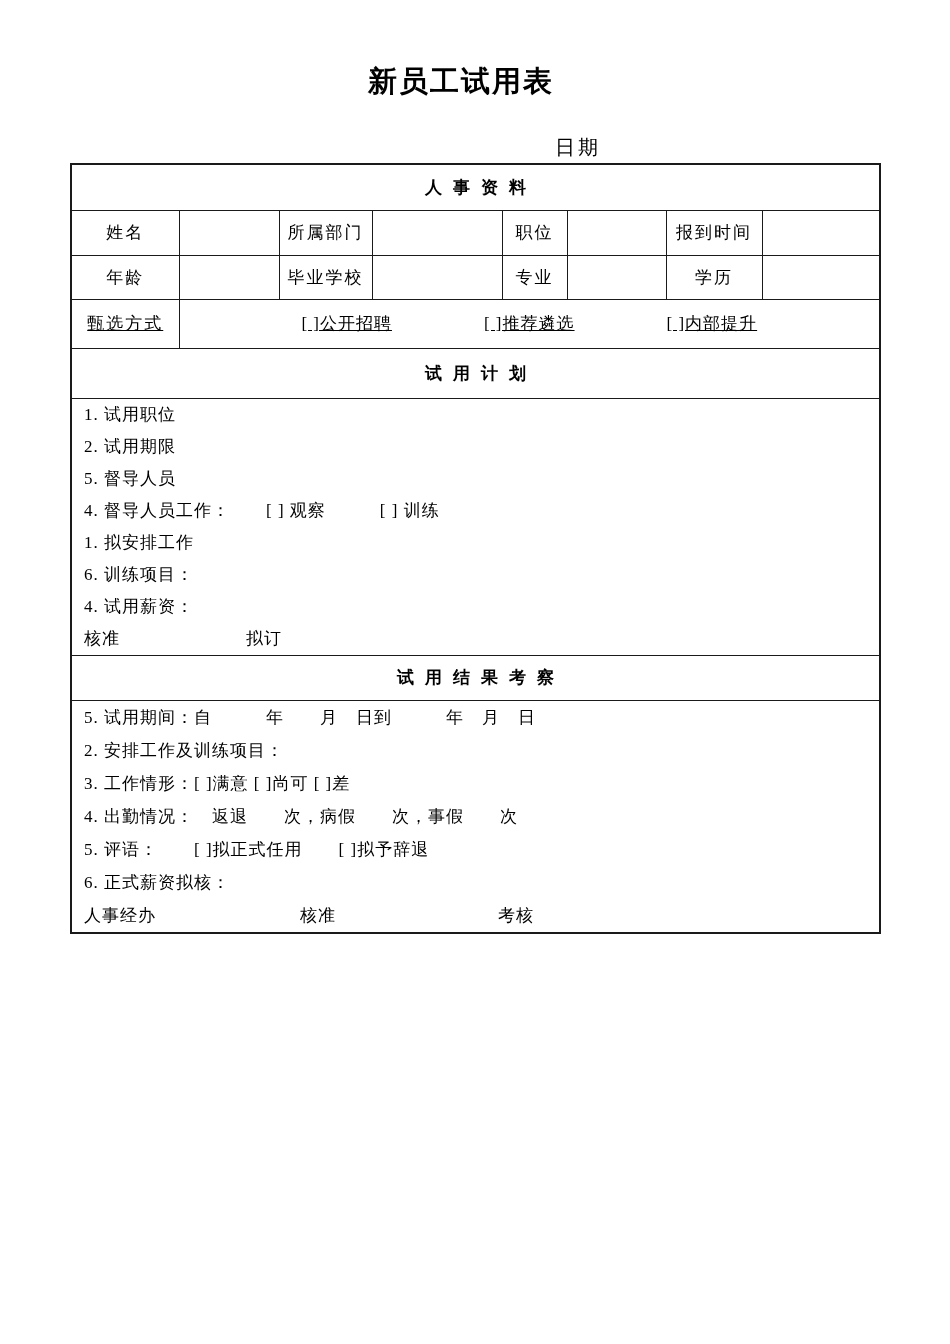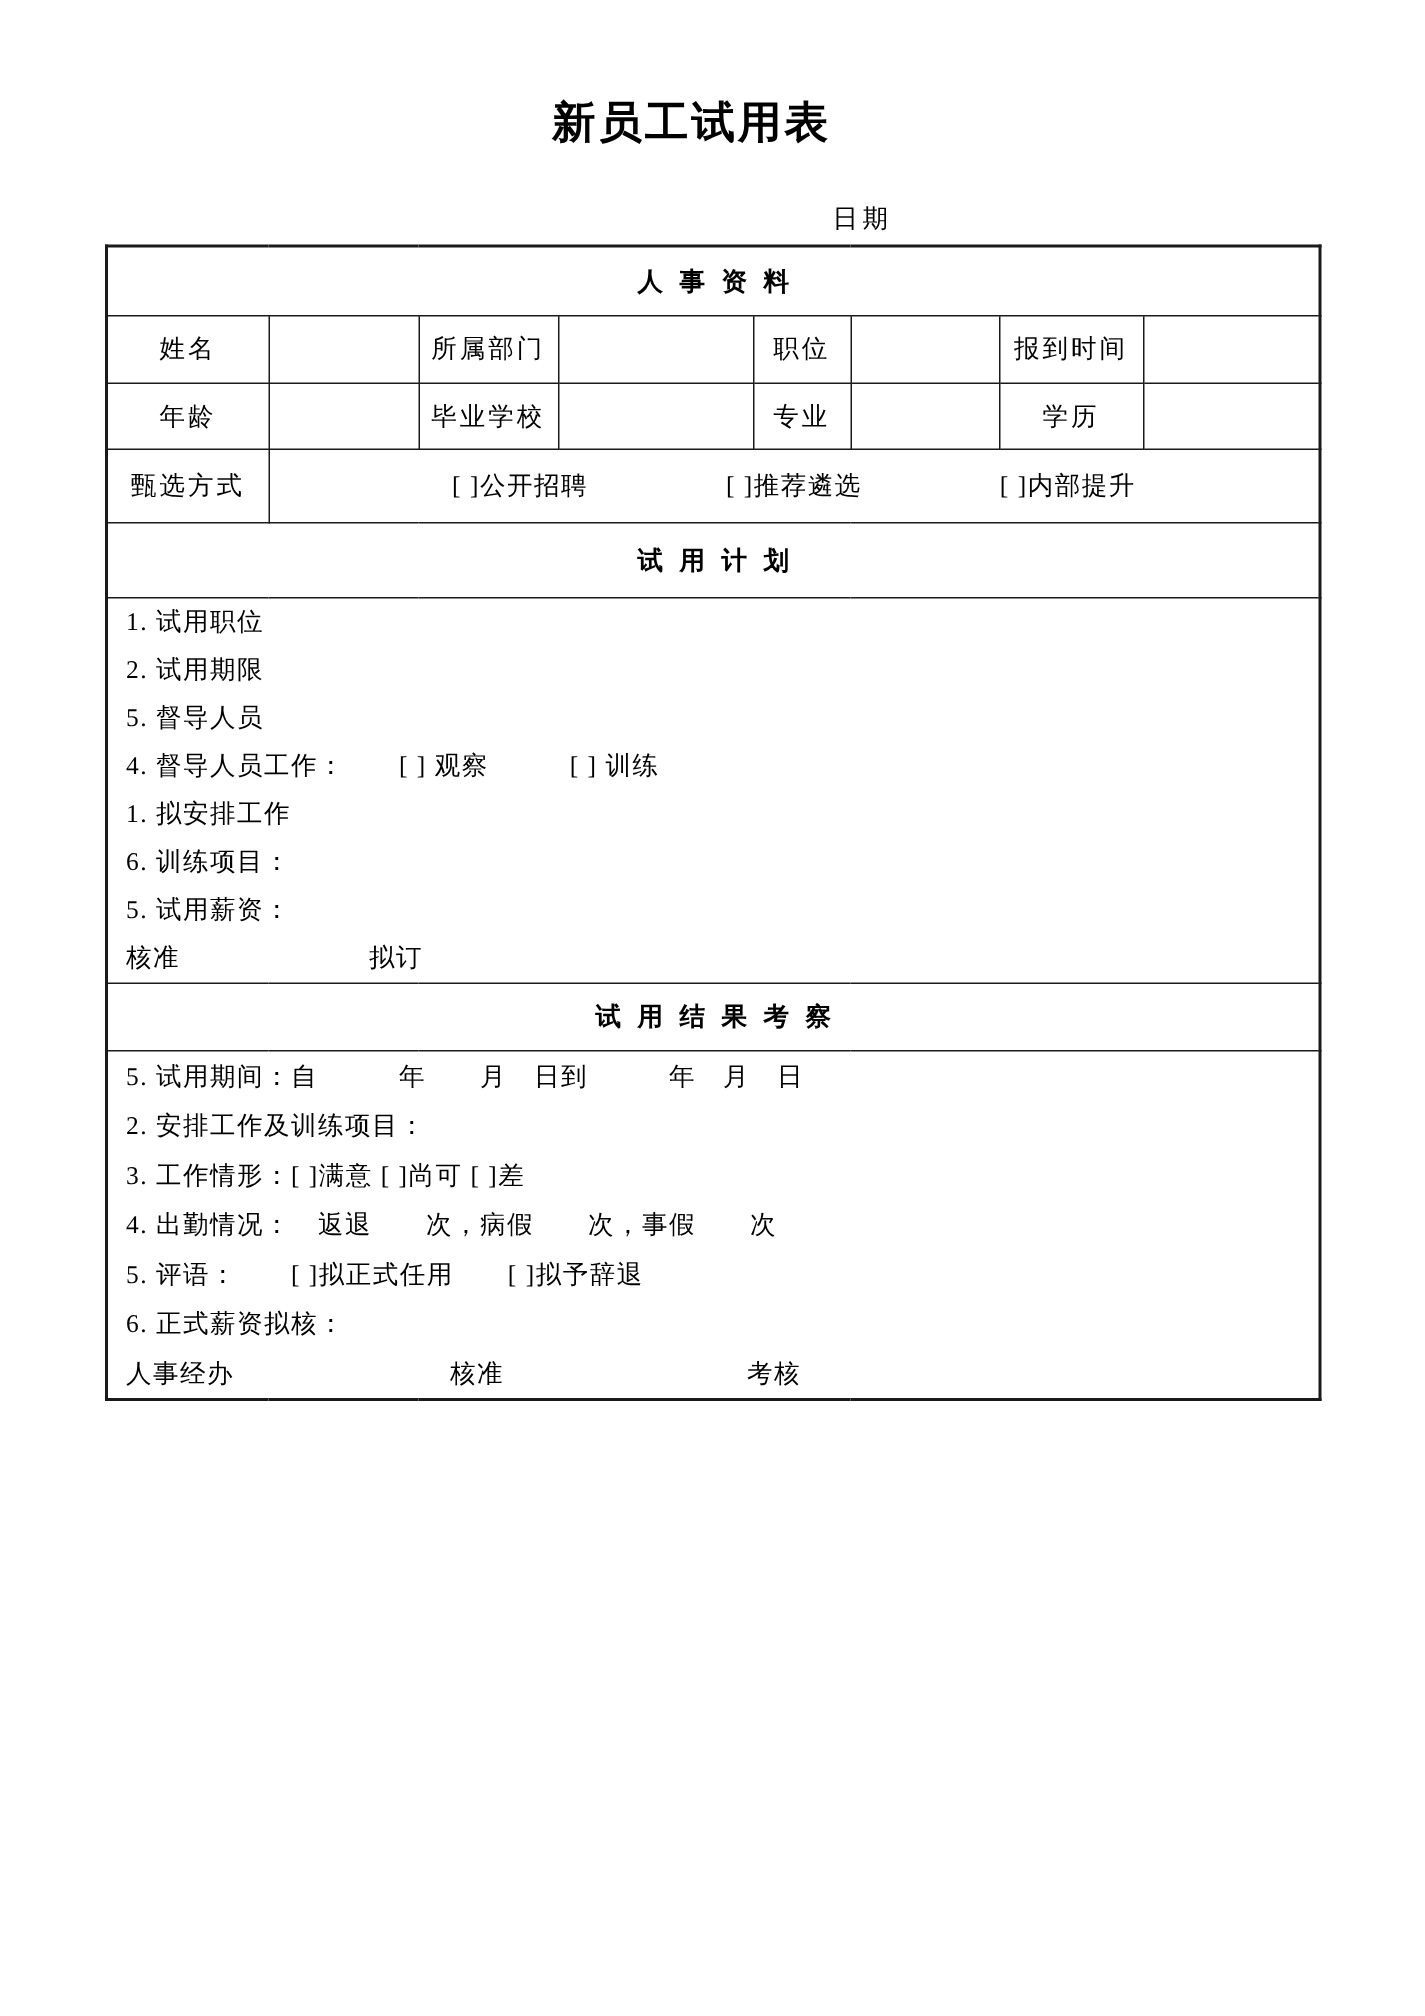--- a/index.html
+++ b/index.html
@@ -20,21 +20,21 @@
     left: 0; right: 0; top: 62px;
     margin: 0;
     text-align: center;
     font-size: 29px;
     font-weight: 700;
     letter-spacing: 2px;
   }
   .date-line {
     position: absolute;
     left: 555px; top: 134px;
-    font-size: 17px;
+    font-size: 20px;
     letter-spacing: 3px;
   }
   table.form-table {
     position: absolute;
     left: 70px; top: 163px;
     width: 809px;
     border-collapse: collapse;
     table-layout: fixed;
     font-size: 17px;
   }
@@ -46,21 +46,21 @@
   table.form-table { border: 2px solid #1a1a1a; }
   .section-cell {
     text-align: center;
     letter-spacing: 11px;
     text-indent: 11px; 
     font-weight: bold;
   }
   tr.sec-personnel  { height: 46px; }
   tr.row-1          { height: 45px; }
   tr.row-2          { height: 44px; }
-  tr.row-selection  { height: 49px; }
+  tr.row-selection  { height: 49px; text-decoration: underline; }
   tr.row-experience { height: 44px; }
   tr.sec-plan       { height: 50px; }
   tr.plan-content   { height: 256px; }
   tr.sec-result     { height: 45px; }
   tr.result-content { height: 231px; }
   .lbl {
     text-align: center;
     letter-spacing: 2px;
     white-space: nowrap;
     margin-top: 27px;
@@ -153,21 +153,21 @@
     </tr>
 
     <tr class="plan-content">
       <td colspan="8" class="content-cell">
         <div class="line">1. 试用职位</div>
         <div class="line">2. 试用期限</div>
         <div class="line">5. 督导人员</div>
         <div class="line">4. 督导人员工作：　　[ ] 观察　　　[ ] 训练</div>
         <div class="line">1. 拟安排工作</div>
         <div class="line">6. 训练项目：</div>
-        <div class="line">5. 试用薪资：</div>
+        <div class="line">4. 试用薪资：</div>
         <div class="line">核准　　　　　　　拟订</div>
       </td>
     </tr>
 
     <tr class="sec-result">
       <td colspan="8" class="section-cell">试用结果考察</td>
     </tr>
 
     <tr class="result-content">
       <td colspan="8" class="content-cell">

